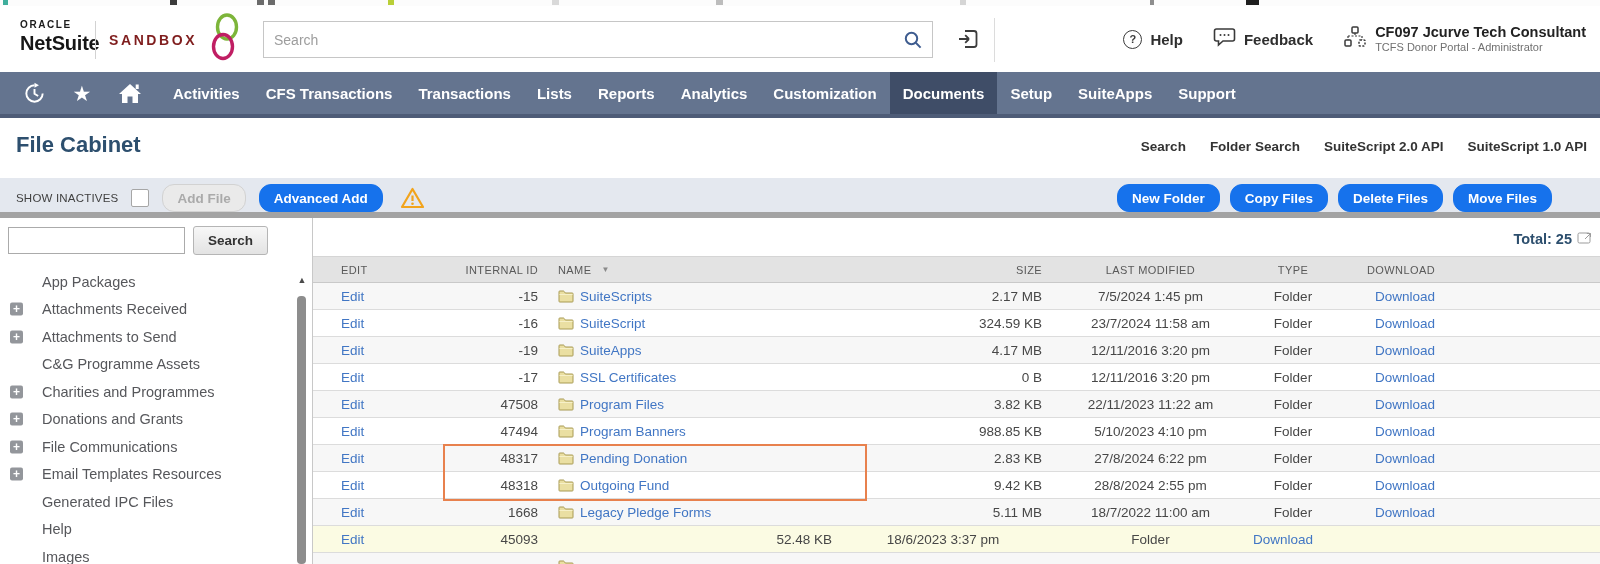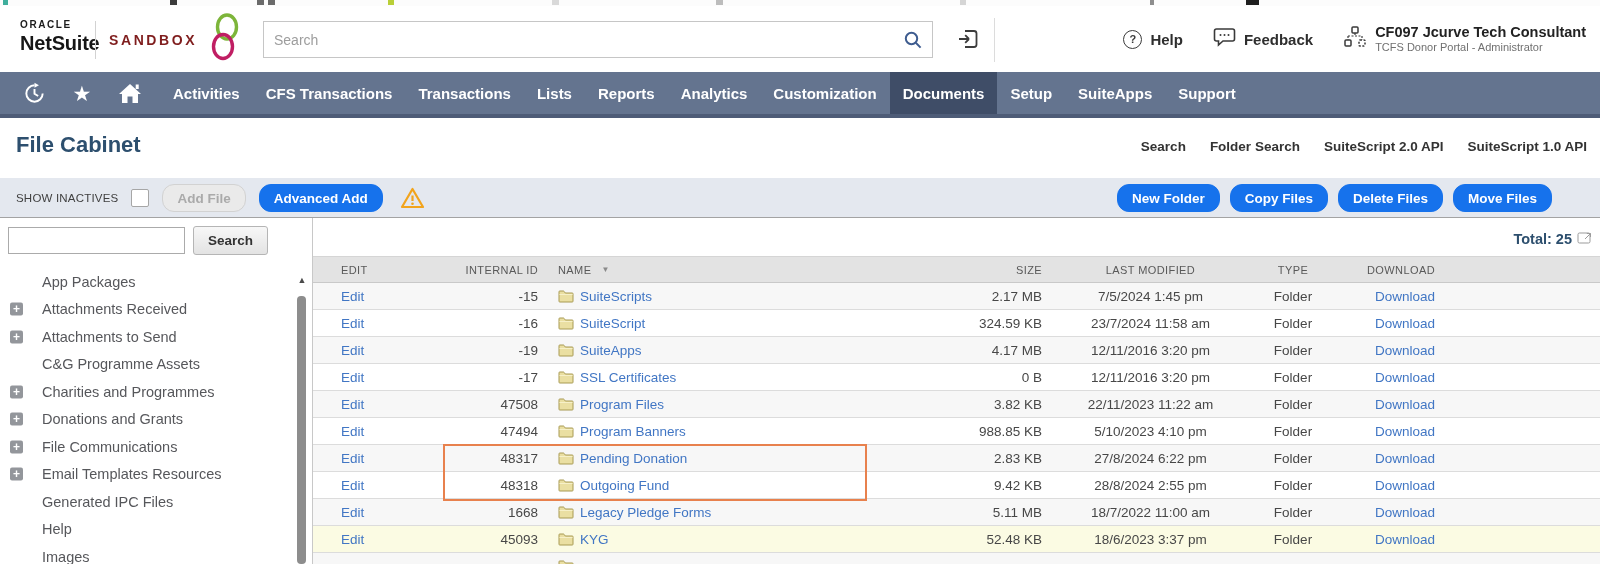--- a/index.html
+++ b/index.html
@@ -44,21 +44,21 @@
   .nav-items { display:flex; align-items:stretch; }
   .nav-item { display:flex; align-items:center; padding:0 13px; color:#fff; font-size:15px; font-weight:600; cursor:pointer; white-space:nowrap; }
   .nav-item.active { background:#3F4D67; }
 
   
   .page-title { position:absolute; left:16px; top:132px; font-size:22px; font-weight:bold; color:#2D4F6E; }
   .page-links { position:absolute; right:13px; top:139px; display:flex; gap:24px; }
   .page-link { font-size:13.5px; font-weight:700; color:#333; cursor:pointer; white-space:nowrap; }
 
   
-  .toolbar { position:absolute; top:178px; left:0; width:1600px; height:40px; background:#E4E8EF; border-bottom:1px solid #a3a3a3; }
+  .toolbar { position:absolute; top:178px; left:0; width:1600px; height:40px; background:#E4E8EF; border-bottom:6px solid #a3a3a3; }
   .tb-left { position:absolute; left:16px; top:0; height:40px; display:flex; align-items:center; gap:13px; }
   .show-inactives { font-size:11.5px; color:#3f3f3f; letter-spacing:0.2px; }
   .checkbox { width:18px; height:18px; background:#fff; border:1px solid #a6a6a6; border-radius:2px; cursor:pointer; }
   .btn { height:28px; display:inline-flex; align-items:center; padding:0 14px; font-size:13.5px; font-weight:bold; border-radius:12px; cursor:pointer; white-space:nowrap; }
   .btn.disabled { background:#eaeaea; border:1px solid #d2d2d2; color:#aaa; cursor:default; }
   .btn.blue { background:#1672EC; color:#fff; border:1px solid #1672EC; }
   .tb-right { position:absolute; right:48px; top:6px; display:flex; gap:10px; }
   .warn { margin-left:4px; display:flex; align-items:center; }
 
   
@@ -471,29 +471,20 @@
           </div>
           <div class="cell c-size">5.11 MB</div>
           <div class="cell c-mod">18/7/2022 11:00 am</div>
           <div class="cell c-type">Folder</div>
           <a class="cell c-dl link">Download</a>
           <div></div>
         </div>
         <div class="trow yellow">
           <a class="cell c-edit link">Edit</a>
           <div class="cell c-id">45093</div>
-          <div class="cell c-name">
-            <span class="folder-ic">
-              <svg width="16" height="13" viewBox="0 0 16 13">
-                <path d="M1 2 L1 11.3 Q1 12 1.7 12 L14.3 12 Q15 12 15 11.3 L15 3.7 Q15 3 14.3 3 L7.3 3 L6.1 1.4 Q5.8 1 5.3 1 L1.7 1 Q1 1 1 1.7 Z" fill="#EADFA2" stroke="#A89A52" stroke-width="1"></path>
-                <path d="M1.5 4.5 L14.5 4.5" stroke="#F6F0C8" stroke-width="1"></path>
-              </svg>
-            </span>
-            <a class="link">KYG</a>
-          </div>
           <div class="cell c-size">52.48 KB</div>
           <div class="cell c-mod">18/6/2023 3:37 pm</div>
           <div class="cell c-type">Folder</div>
           <a class="cell c-dl link">Download</a>
           <div></div>
         </div>
         <div class="trow gray">
           <div class="cell c-edit"></div>
           <div class="cell c-id"></div>
           <div class="cell c-name">

